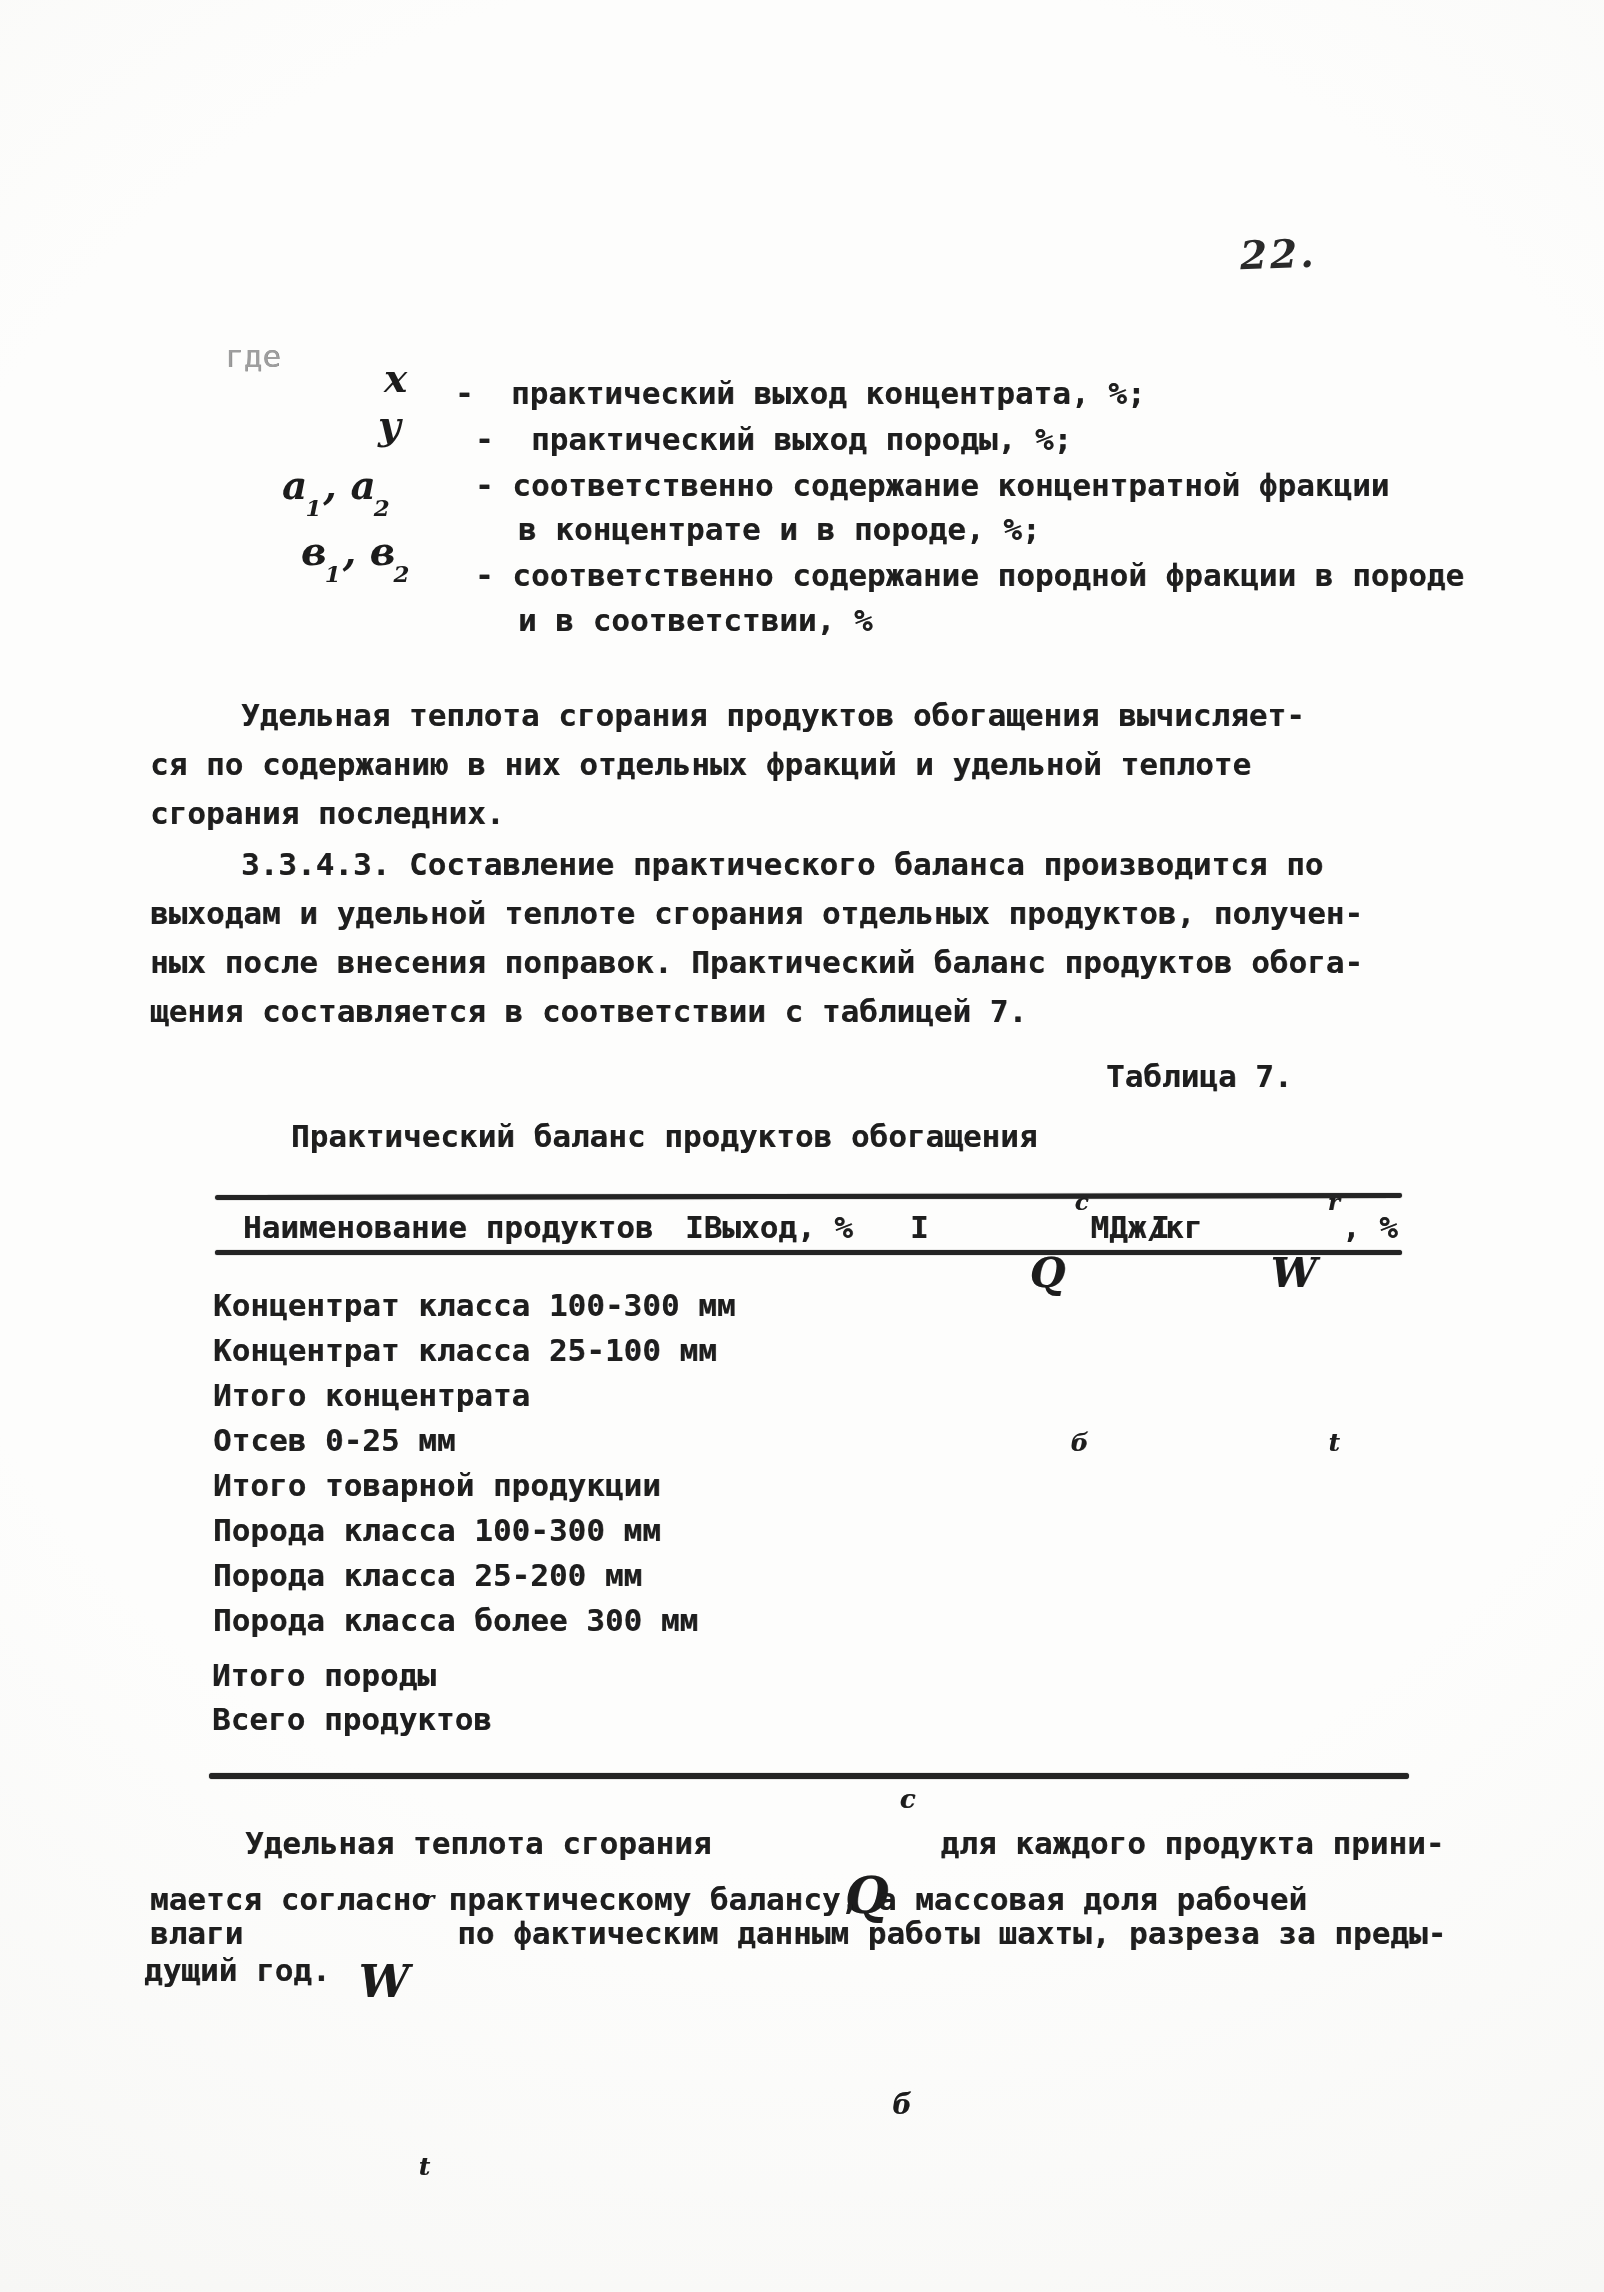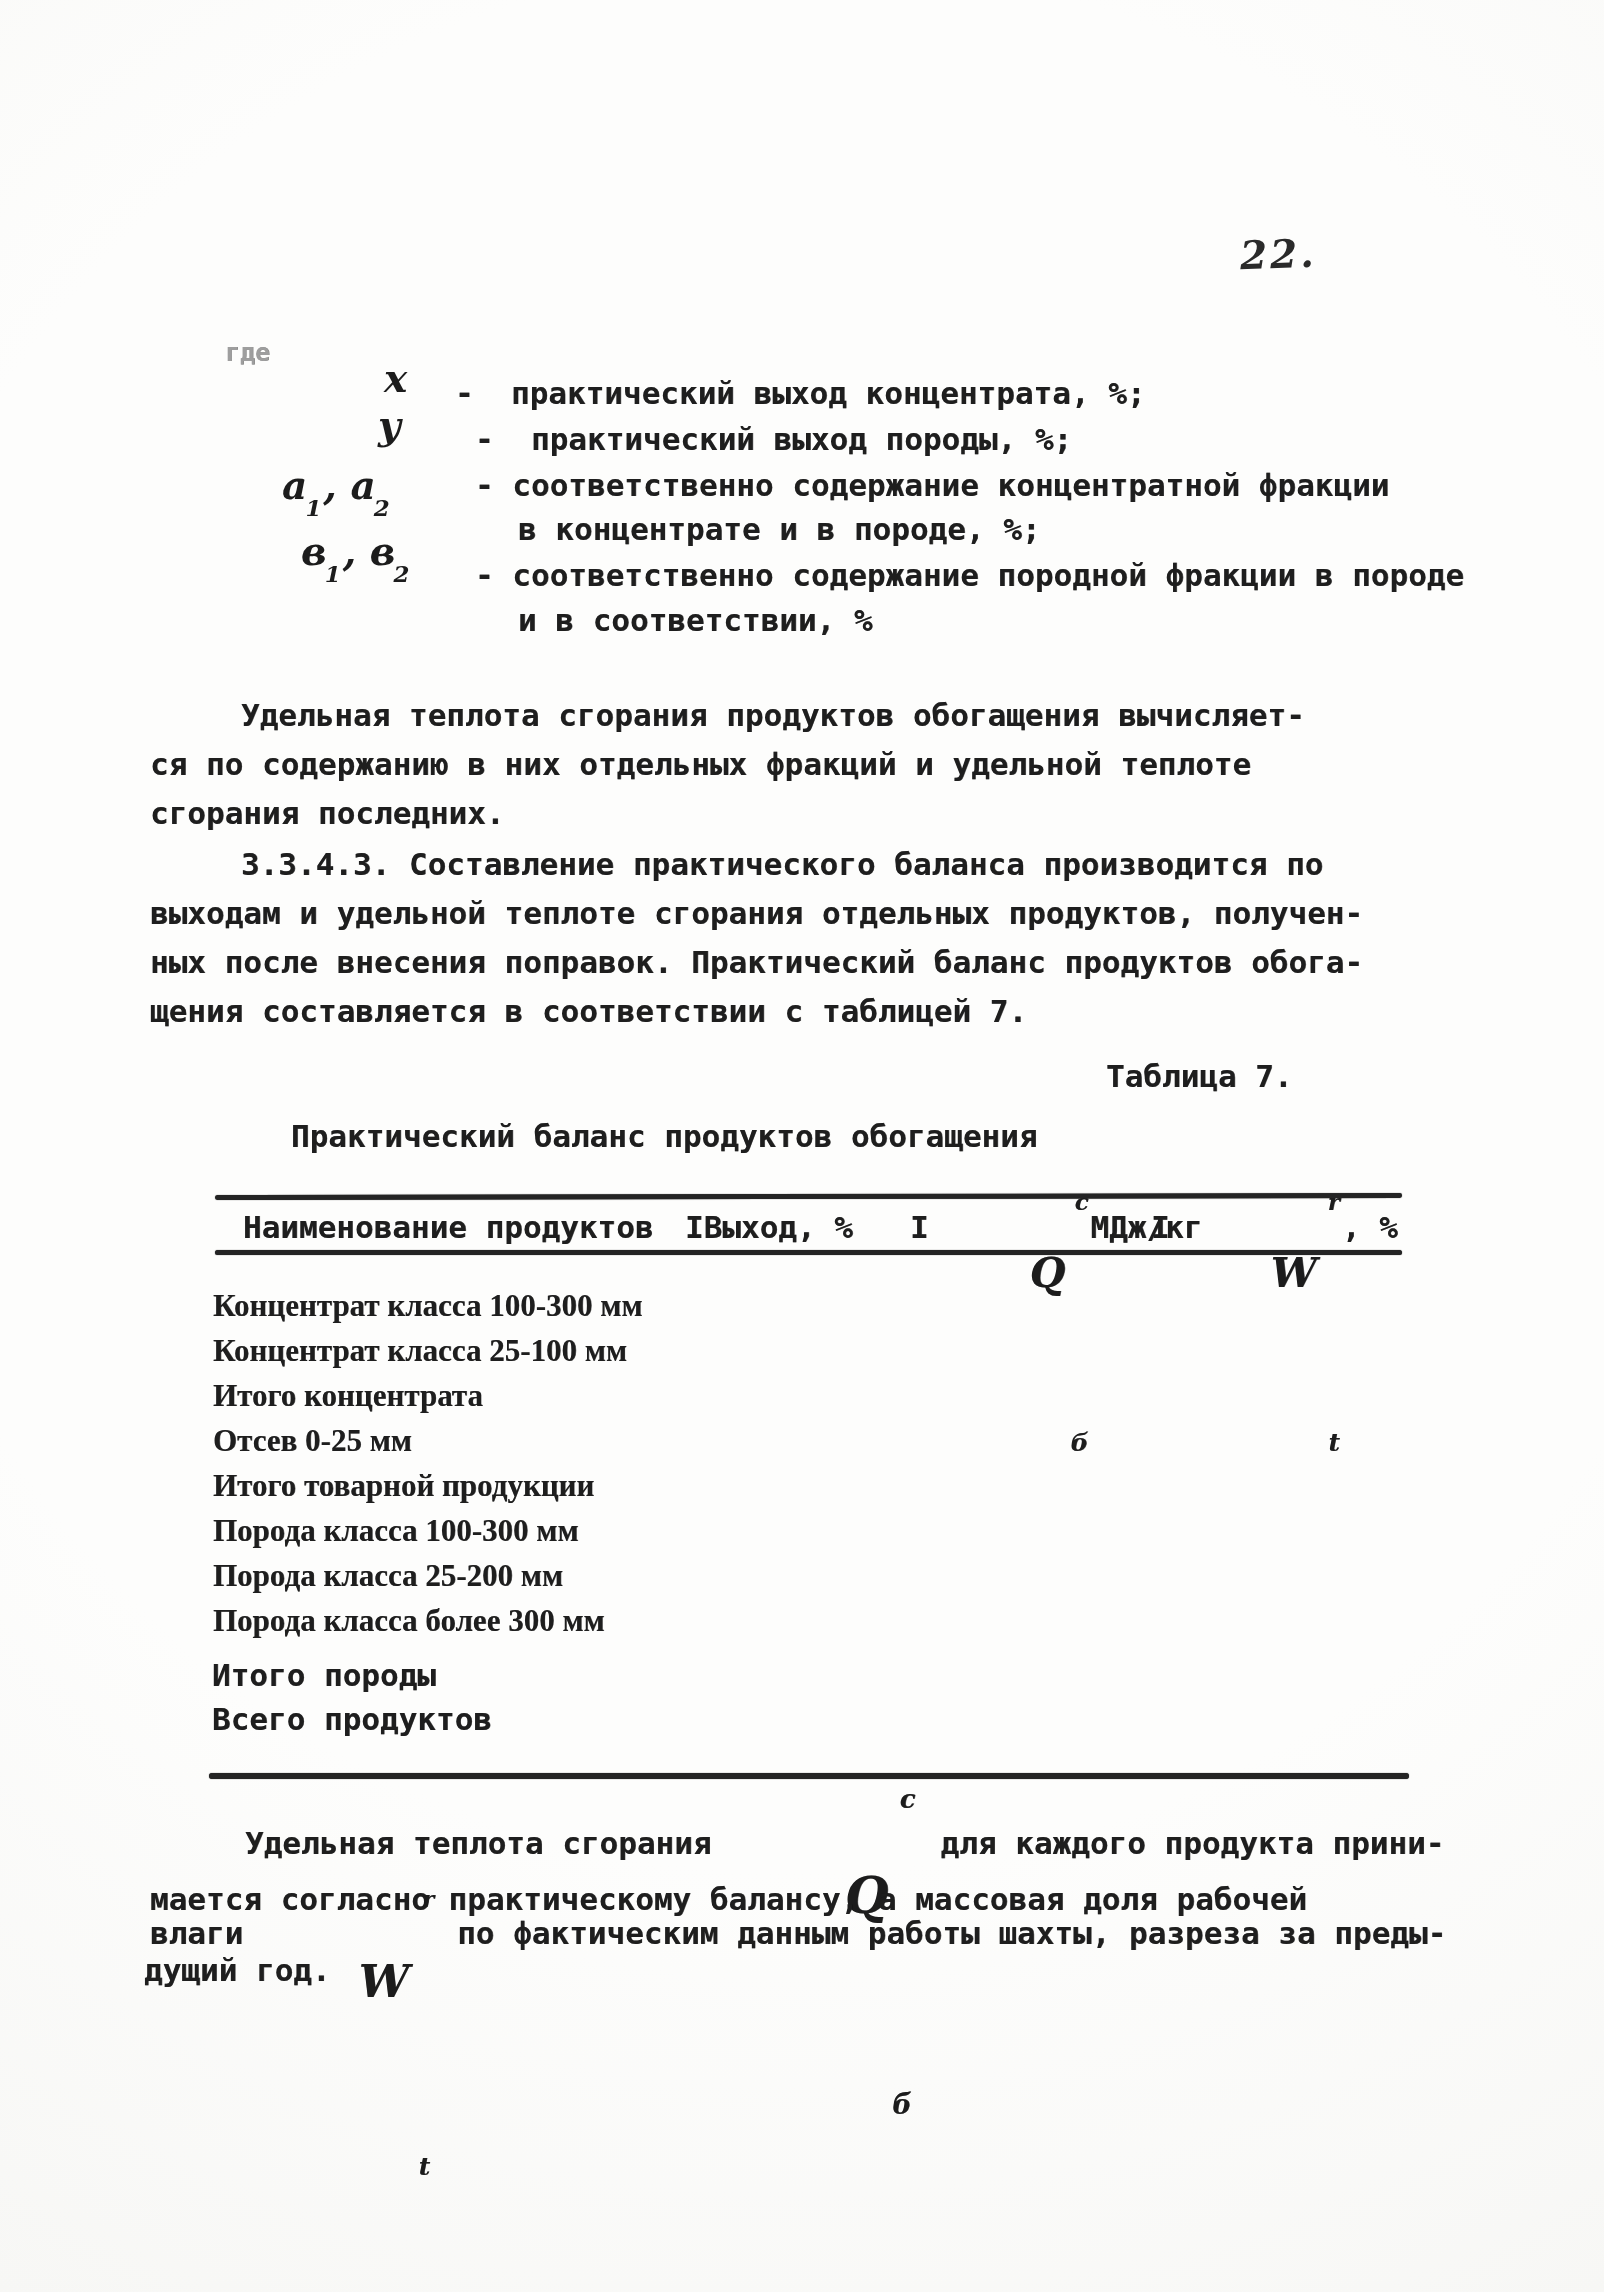--- a/index.html
+++ b/index.html
@@ -4,25 +4,25 @@
 <style>
   html,body{margin:0;padding:0;}
   body{width:1605px;height:2292px;background:#f4f4f2;font-family:"DejaVu Sans Mono",monospace;}
   .page{position:relative;width:1605px;height:2292px;background:#fcfcfb;overflow:hidden;
         background-image:radial-gradient(circle at 50% 40%, #fdfdfc 60%, #f7f7f5 100%);}
   .tw{font-family:"DejaVu Sans Mono",monospace;font-weight:700;font-size:31px;color:#1e1e1e;
       white-space:pre;text-shadow:0.4px 0.4px 0.5px rgba(20,20,20,0.55);letter-spacing:0;}
   .abs{position:absolute;}
   .para .pline{height:49px;line-height:49px;}
   .para .pline:first-child{padding-left:91px;}
-  .rows-a .trow{height:45px;line-height:45px;font-family:Liberation Serif, serif;}
+  .rows-a .trow{height:45px;line-height:45px;}
   .rows-b .trow{height:44px;line-height:44px;}
   .rule{position:absolute;background:#242424;height:4.9px;border-radius:2.9px;box-shadow:0 0 1px #333;}
   .hand{font-family:"DejaVu Serif",serif;font-style:italic;font-weight:700;color:#1c1c1c;}
-  .lead{font-size:25px;color:#9e9e9e;filter:blur(0.7px);font-weight:700;}
+  .lead{font-size:31px;color:#9e9e9e;filter:blur(0.7px);font-weight:400;}
   .pageno{font-size:39px;letter-spacing:2.9px;color:#2a2a2a;}
   .symcell{font-size:39px;}
   .symcell sub{font-size:23px;position:relative;top:7.8px;left:-1.9px;}
   .fml{display:inline-block;position:relative;font-family:"DejaVu Serif",serif;
        font-style:italic;font-weight:700;color:#1c1c1c;}
   .fml .base{display:inline-block;}
   .fml .sup,.fml .sub{position:absolute;line-height:1;}
   .fml-md{font-size:41px;padding-right:25px;}
   .fml-md .sup{font-size:23px;top:-11.6px;right:1.9px;}
   .fml-md .sub{font-size:25px;bottom:-13.6px;right:1.9px;}

